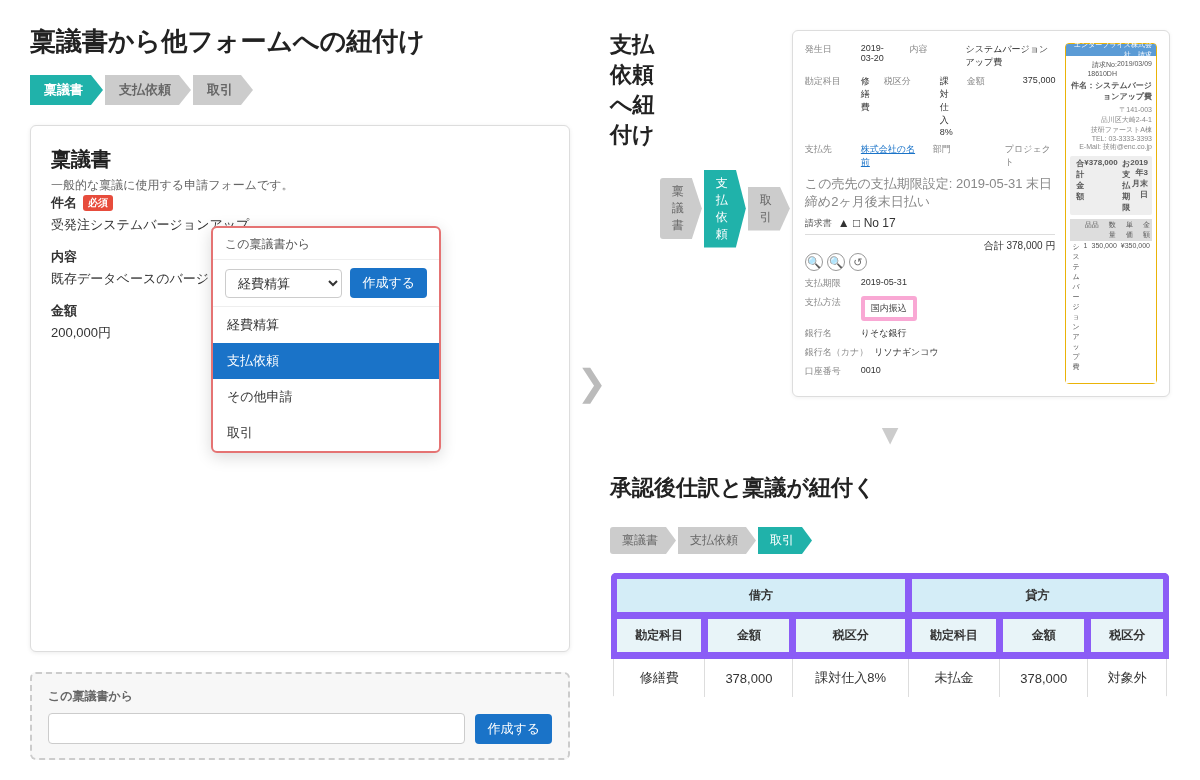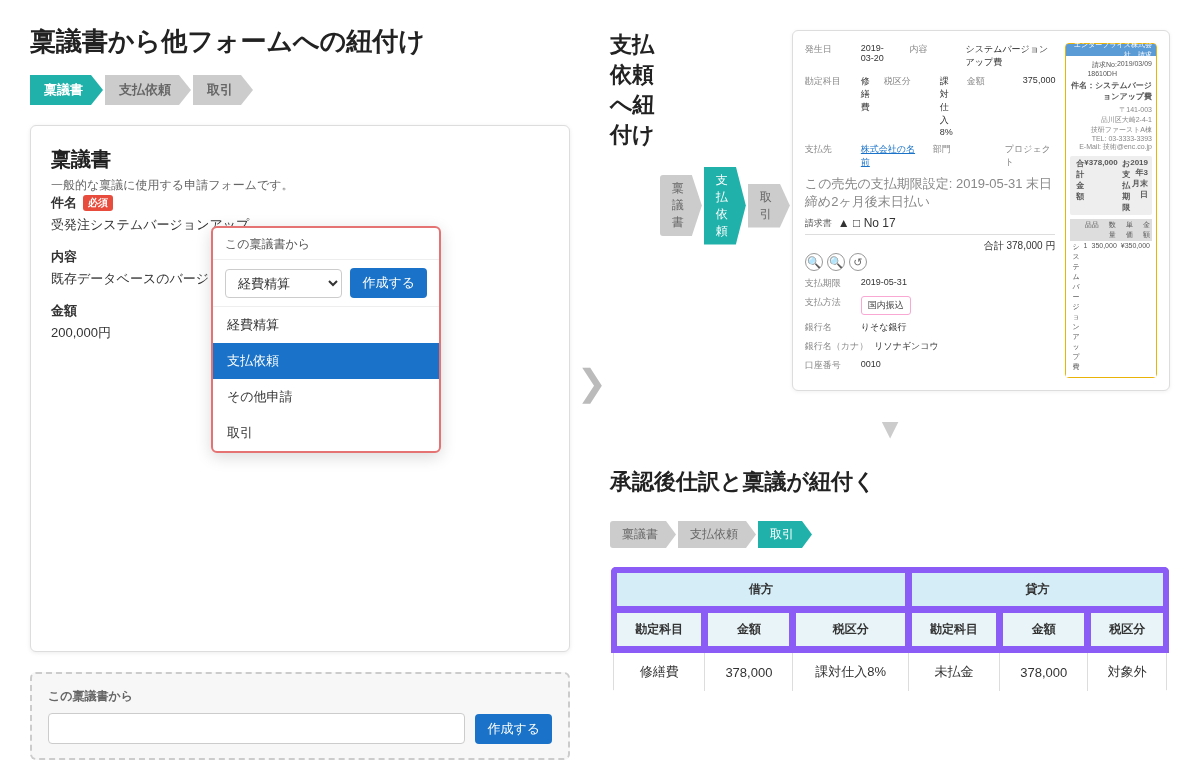--- a/index.html
+++ b/index.html
@@ -260,21 +260,21 @@
       font-size: 9px;
       color: #333;
     }
 
     .preview-value.accent {
       color: #1a73c8;
       text-decoration: underline;
     }
 
     .preview-select-like {
-      border: 1px solid #f9a8d4;
+      border: 4px solid #f9a8d4;
       border-radius: 3px;
       padding: 2px 6px;
       font-size: 9px;
       background: #fff;
       display: inline-block;
     }
 
     .preview-total {
       text-align: right;
       font-size: 10px;

